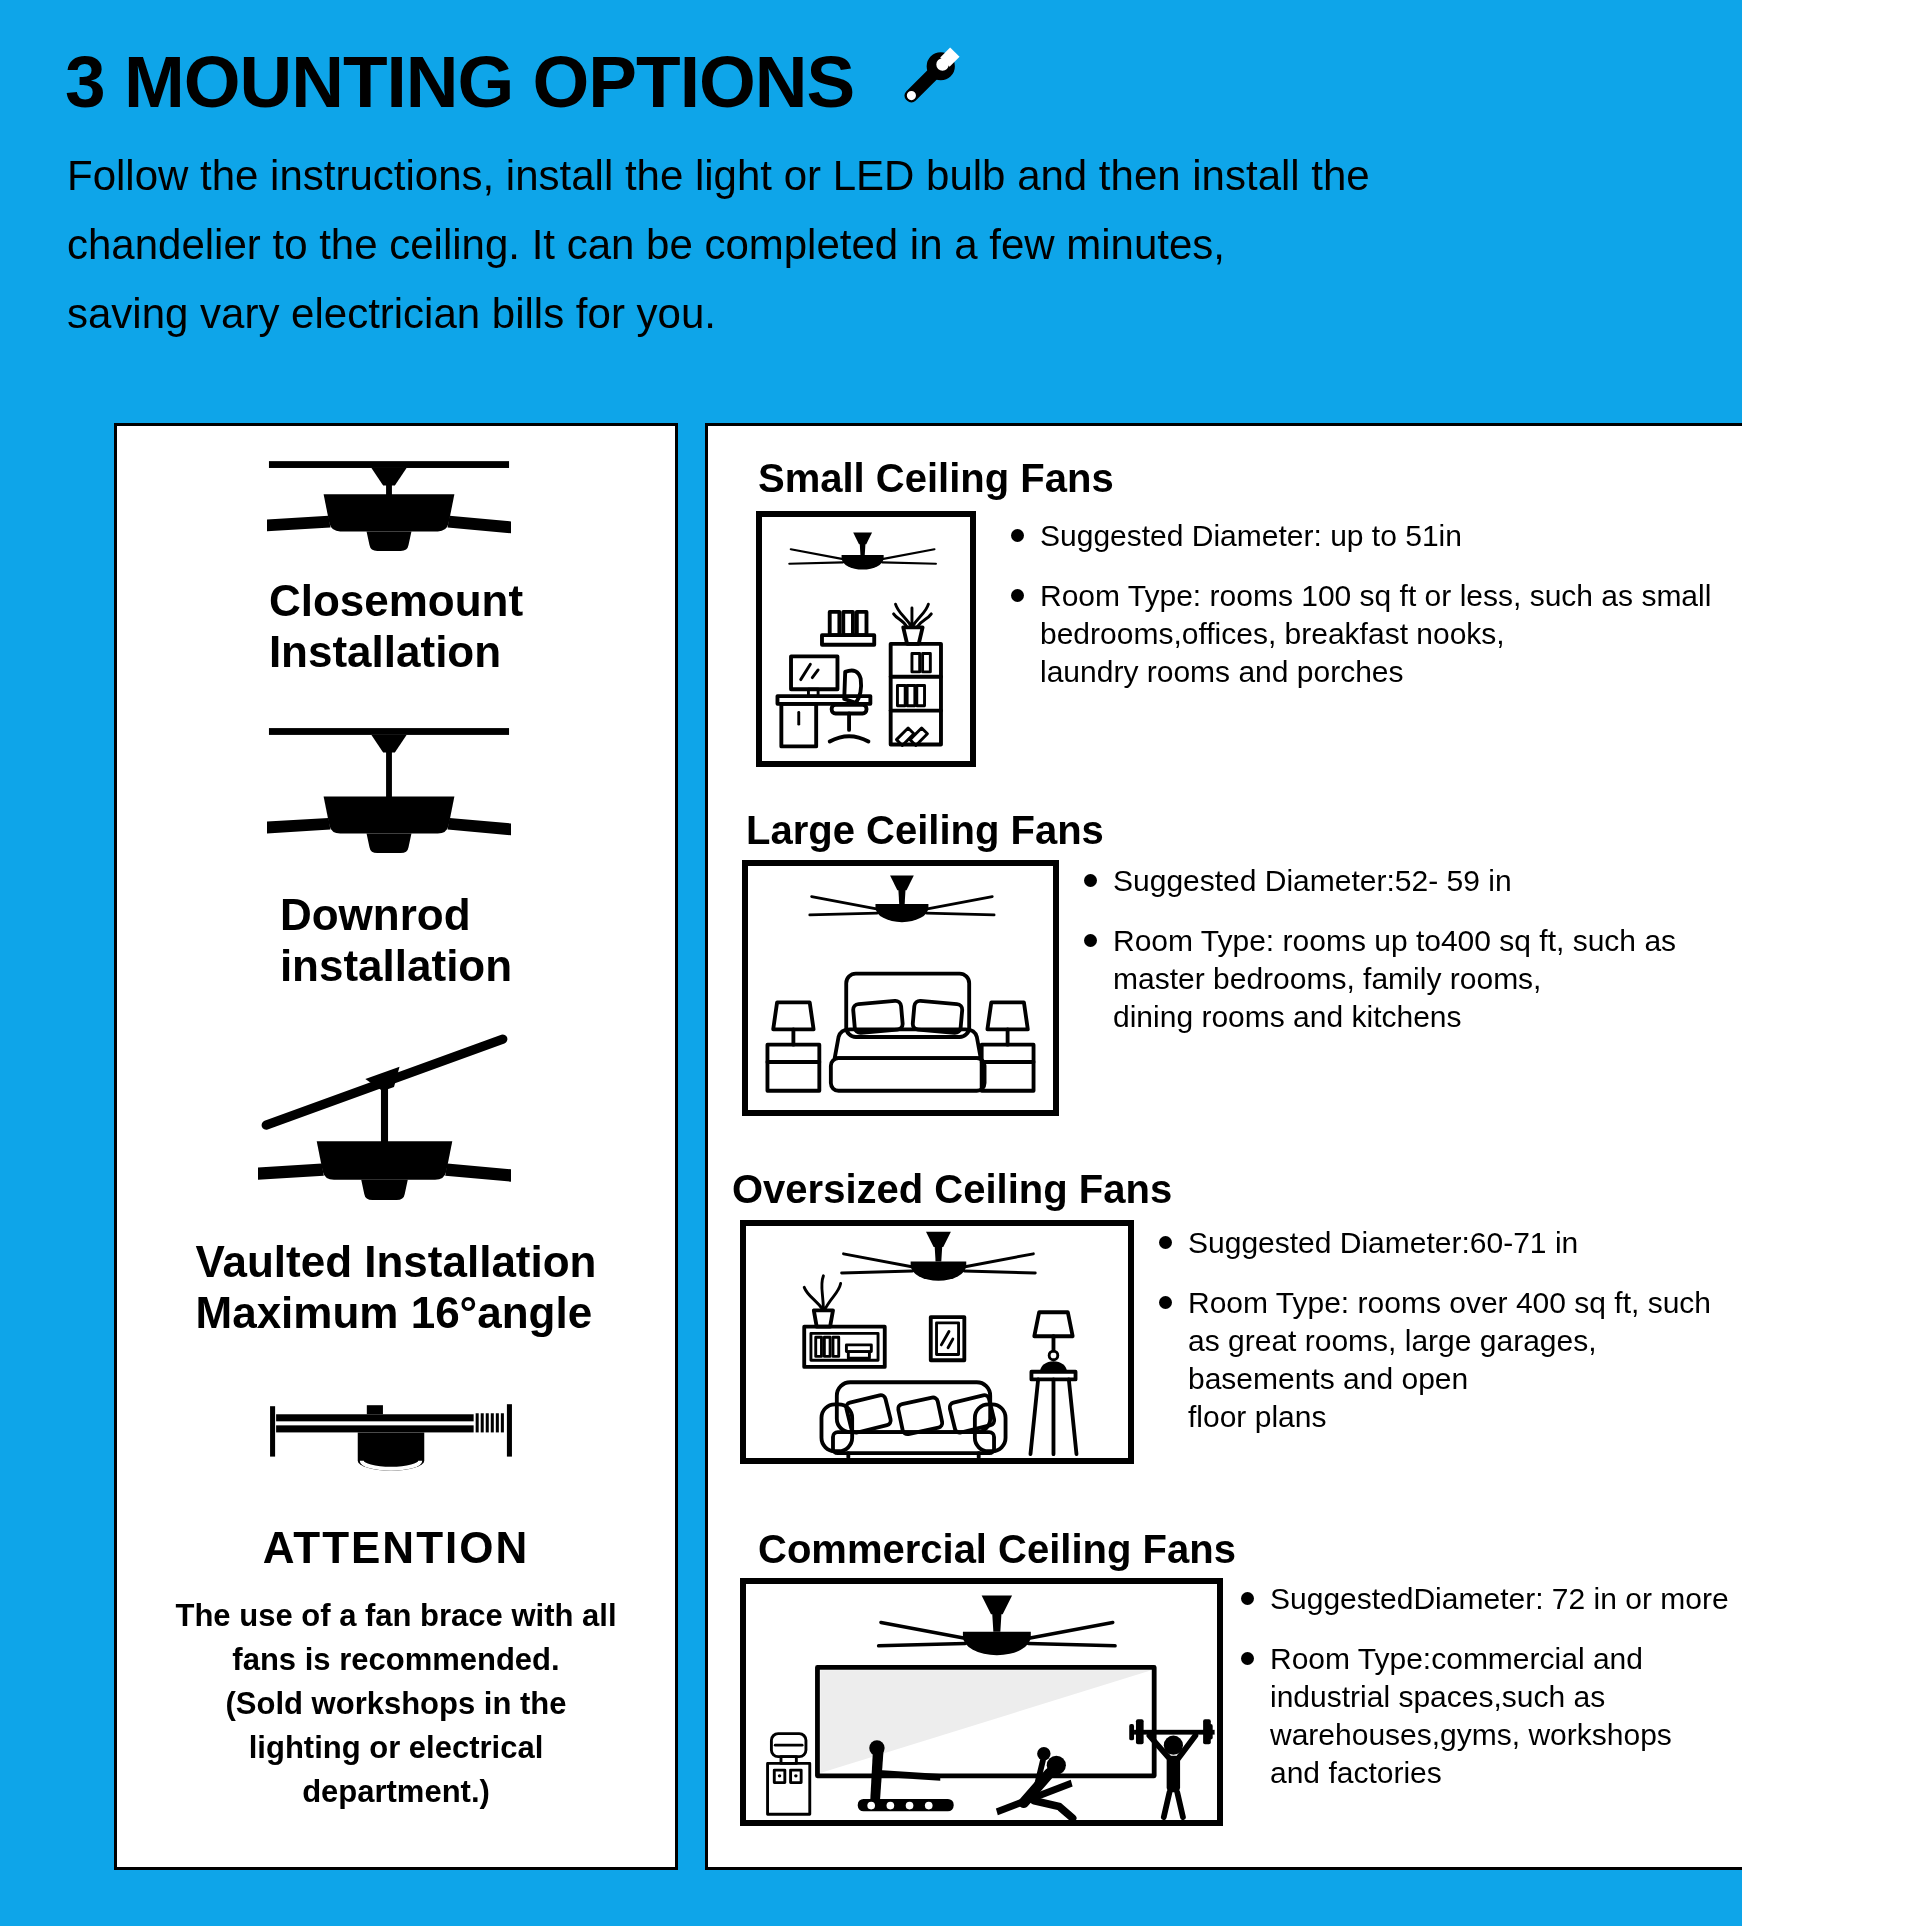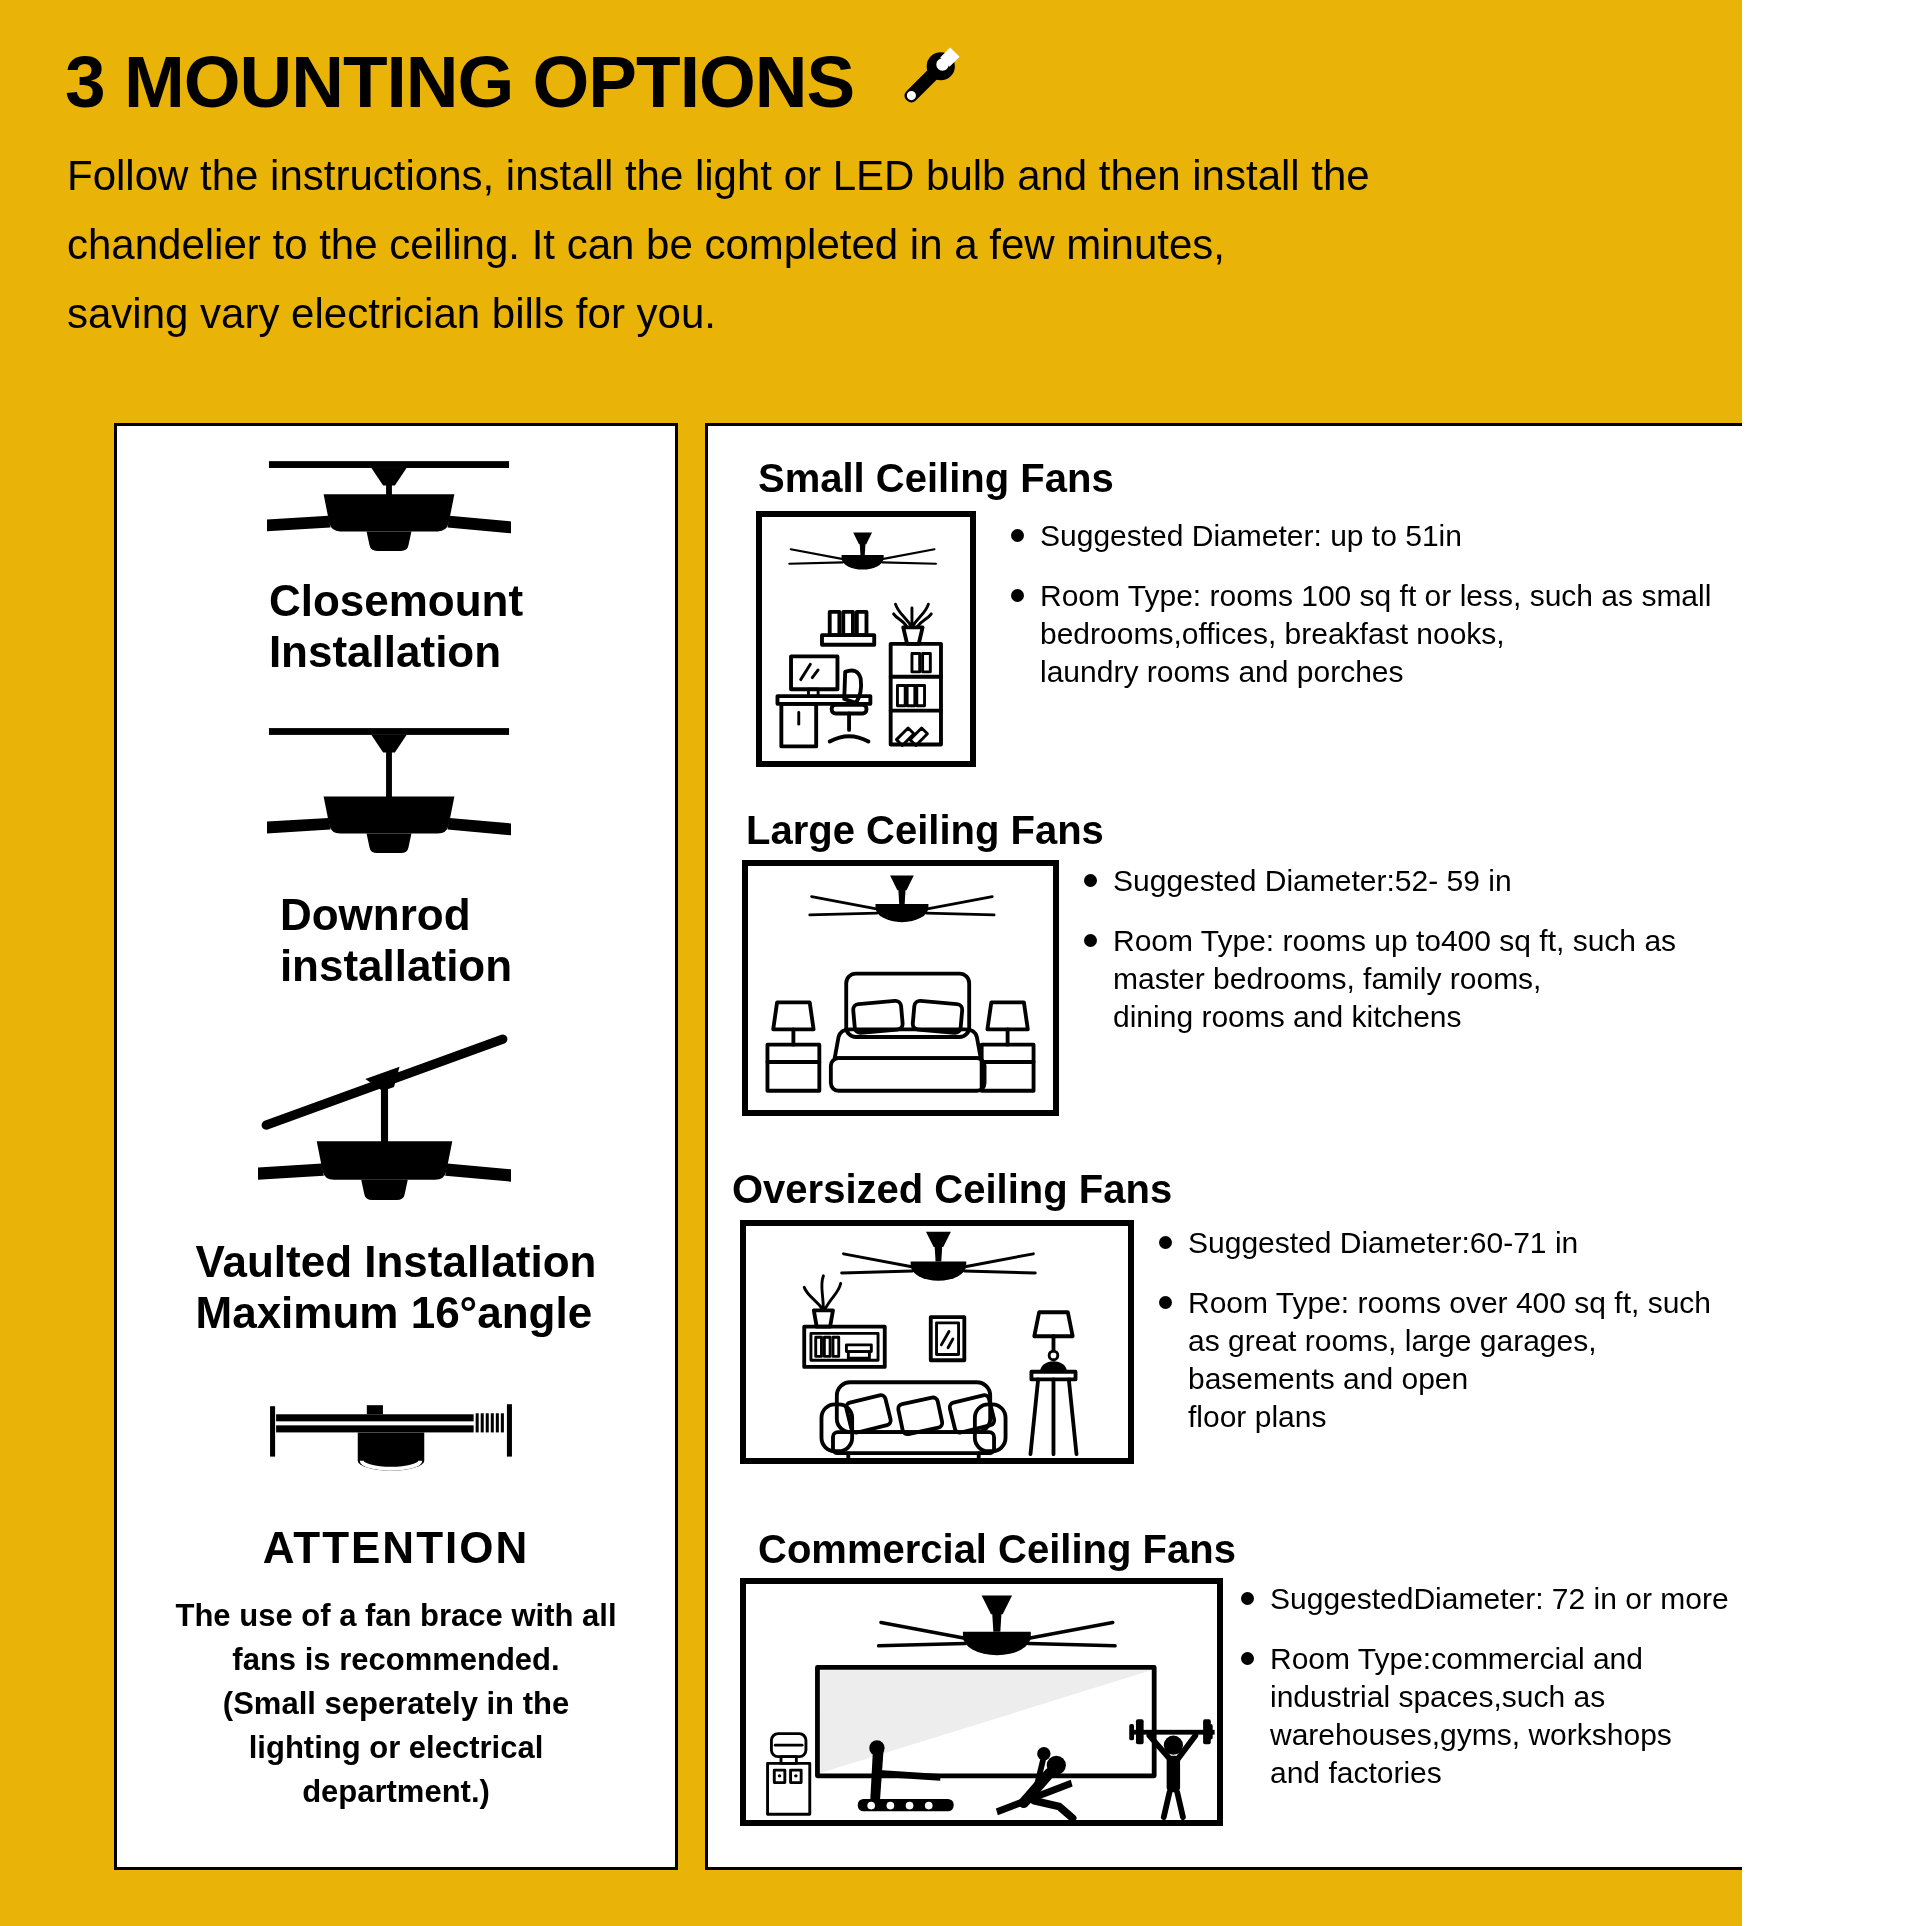--- a/index.html
+++ b/index.html
@@ -1,16 +1,16 @@
 <!DOCTYPE html>
 <html><head>
 <meta charset="utf-8">
 <style>
   html,body{margin:0;padding:0;background:#fff;}
-  .page{position:relative;width:1742px;height:1927px;background:#eab308;
+  .page{position:relative;width:1742px;height:1927px;background:#0ea5e9;
         font-family:"Liberation Sans",sans-serif;color:#000;overflow:hidden;}
   .abs{position:absolute;}
   
   .title-row{position:absolute;left:65px;top:36px;display:flex;align-items:center;gap:30px;}
   .title-row h1{margin:0;font-size:73px;font-weight:bold;letter-spacing:-1px;line-height:1;}
   
   .intro{position:absolute;left:67px;top:141px;font-size:42px;line-height:69px;white-space:nowrap;}
   
   .panel{position:absolute;border:3px solid #000;background:#fff;}
   .left-panel{left:85px;top:423px;width:558px;height:1441px;margin-left:29px;}
@@ -145,21 +145,21 @@
         <rect class="fl" x="243" y="2" width="5" height="52"></rect>
         <path class="fl" d="M95,30 h66 v28 a33,10 0 0 1 -66,0 Z"></path>
         <path d="M99,58 a29,8 0 0 0 58,0" fill="none" stroke="#fff" stroke-width="4"></path>
       </svg>
     </span>
 
     <div class="attn-h" style="top:1097px">ATTENTION</div>
     <div class="attn-body" style="top:1168px">
       <div>The use of a fan brace with all</div>
       <div>fans is recommended.</div>
-      <div>(Small seperately in the</div>
+      <div>(Sold workshops in the</div>
       <div>lighting or electrical</div>
       <div>department.)</div>
     </div>
   </div>
 
   <div class="panel right-panel">
 
     <div class="sec-head" style="left:50px;top:30px">Small Ceiling Fans</div>
     <div class="img-box" style="left:48px;top:85px;width:208px;height:244px">
       <svg viewBox="0 0 215 248">

